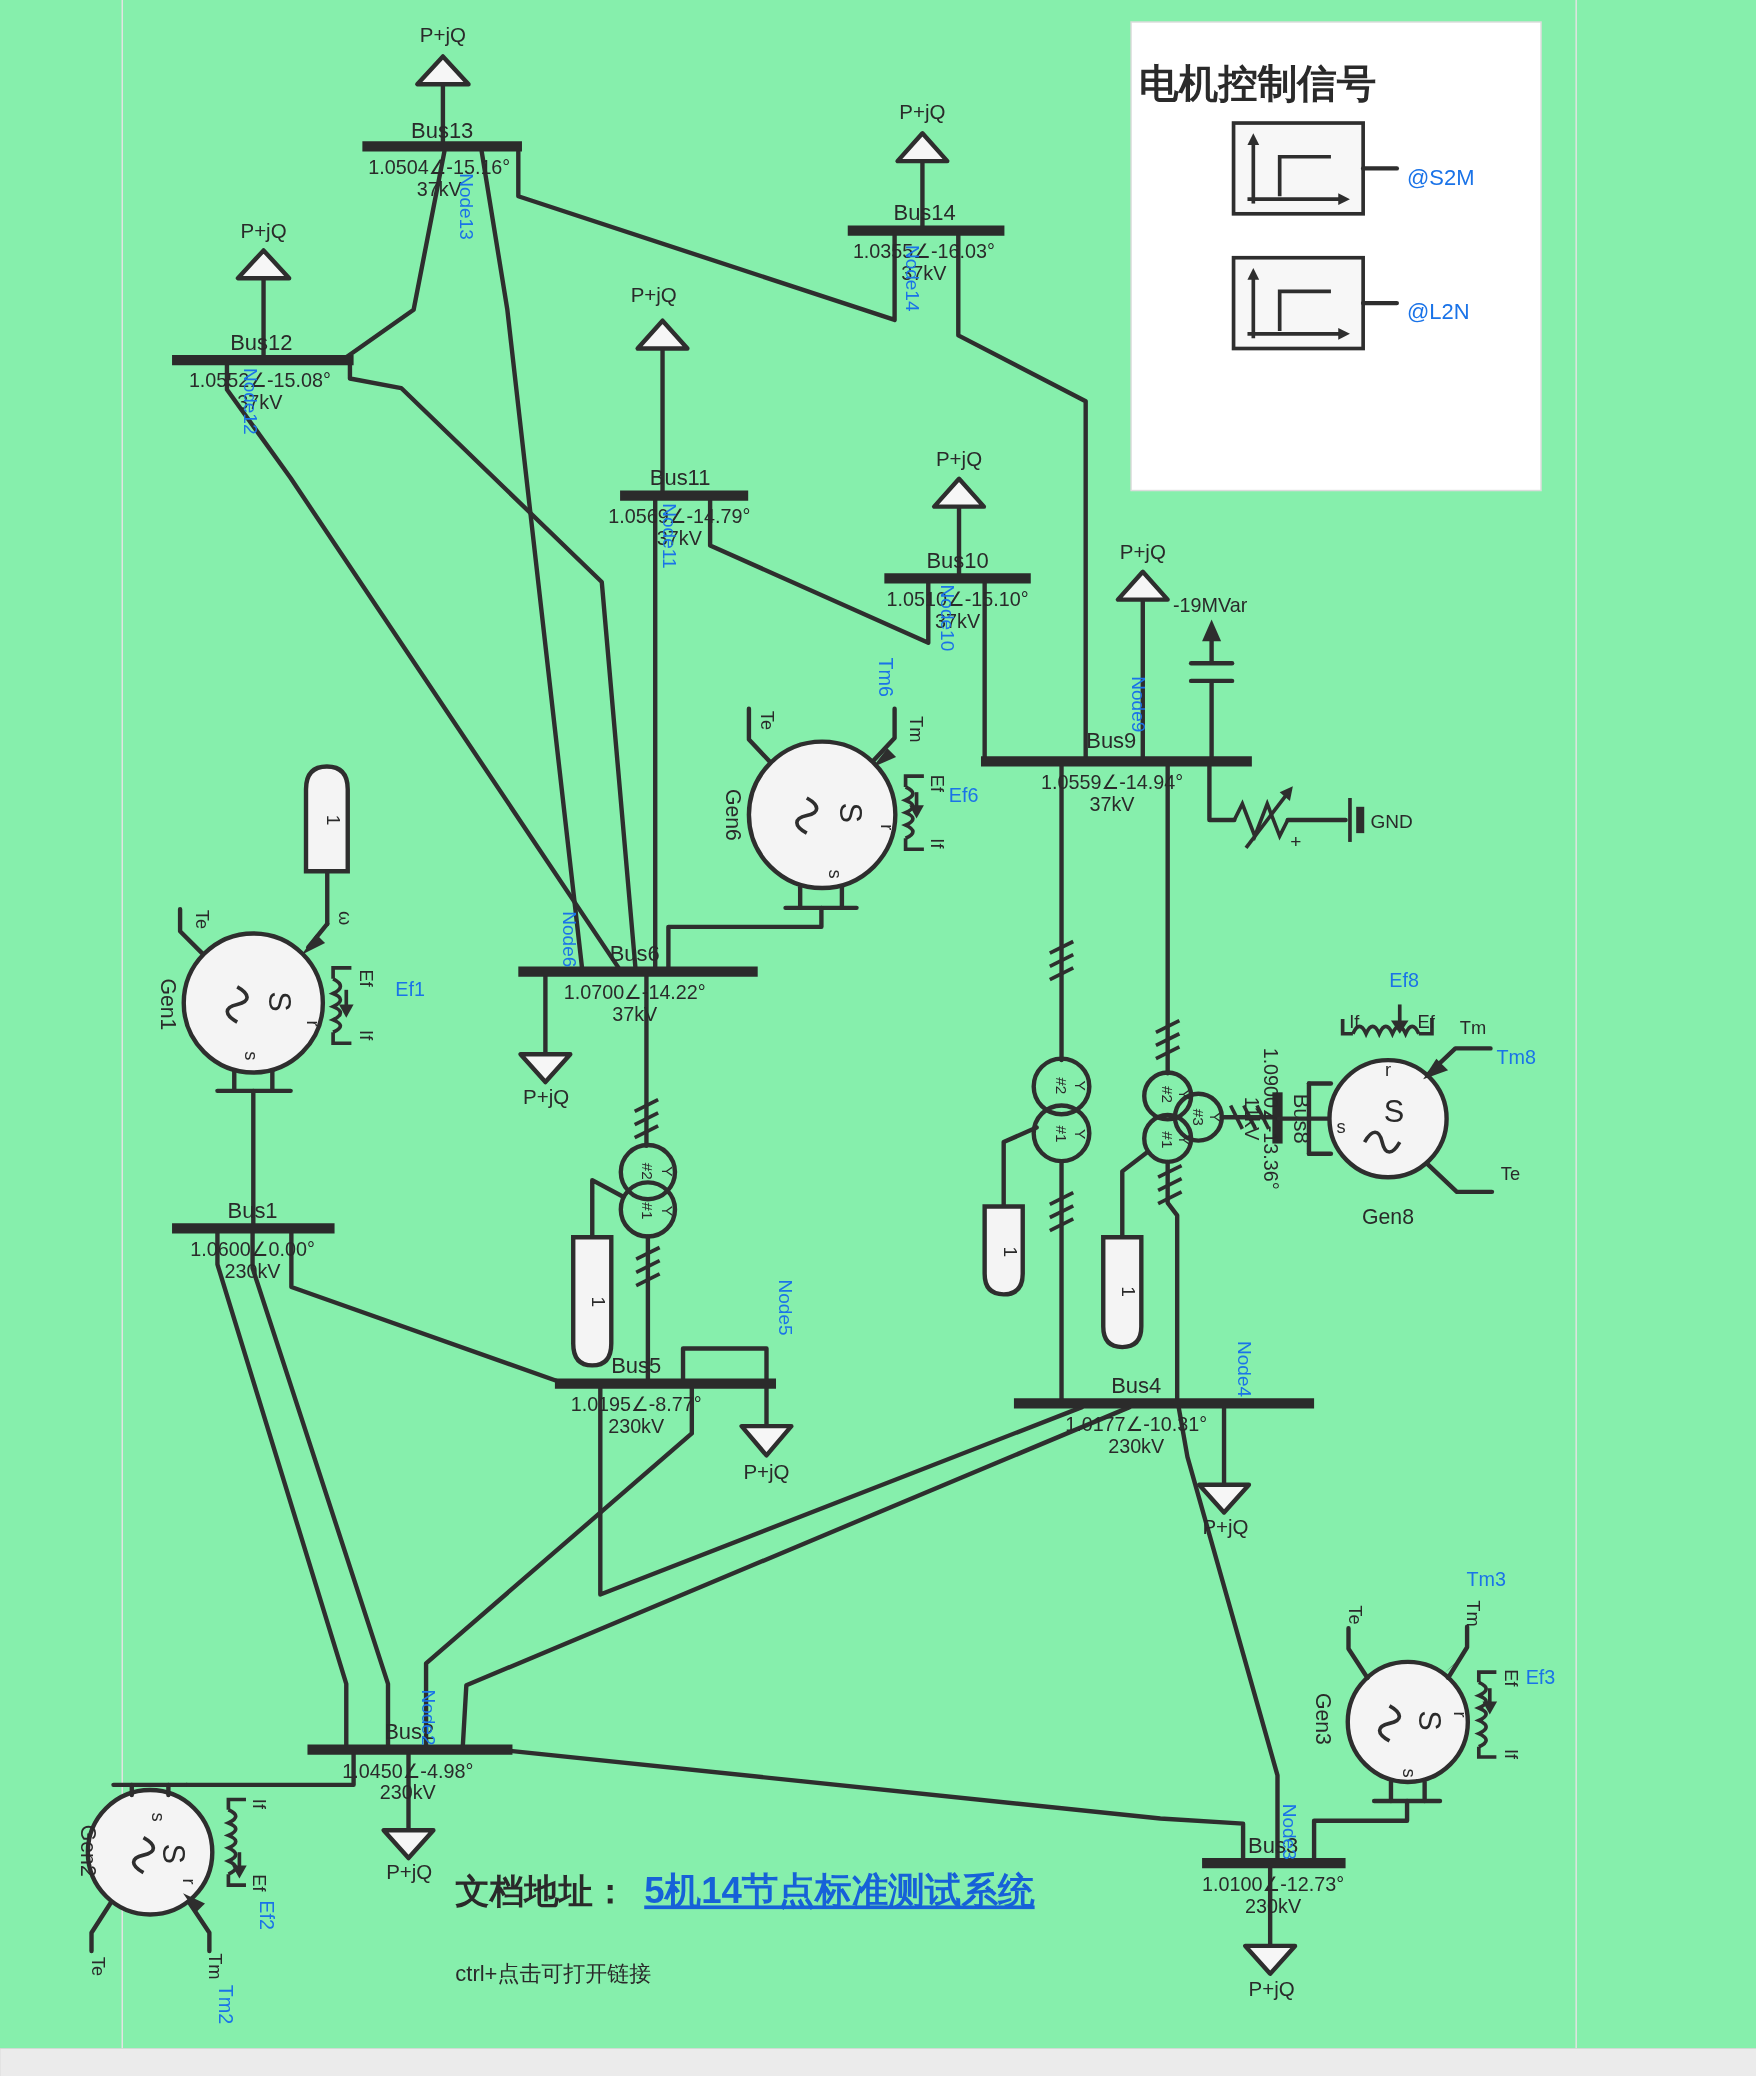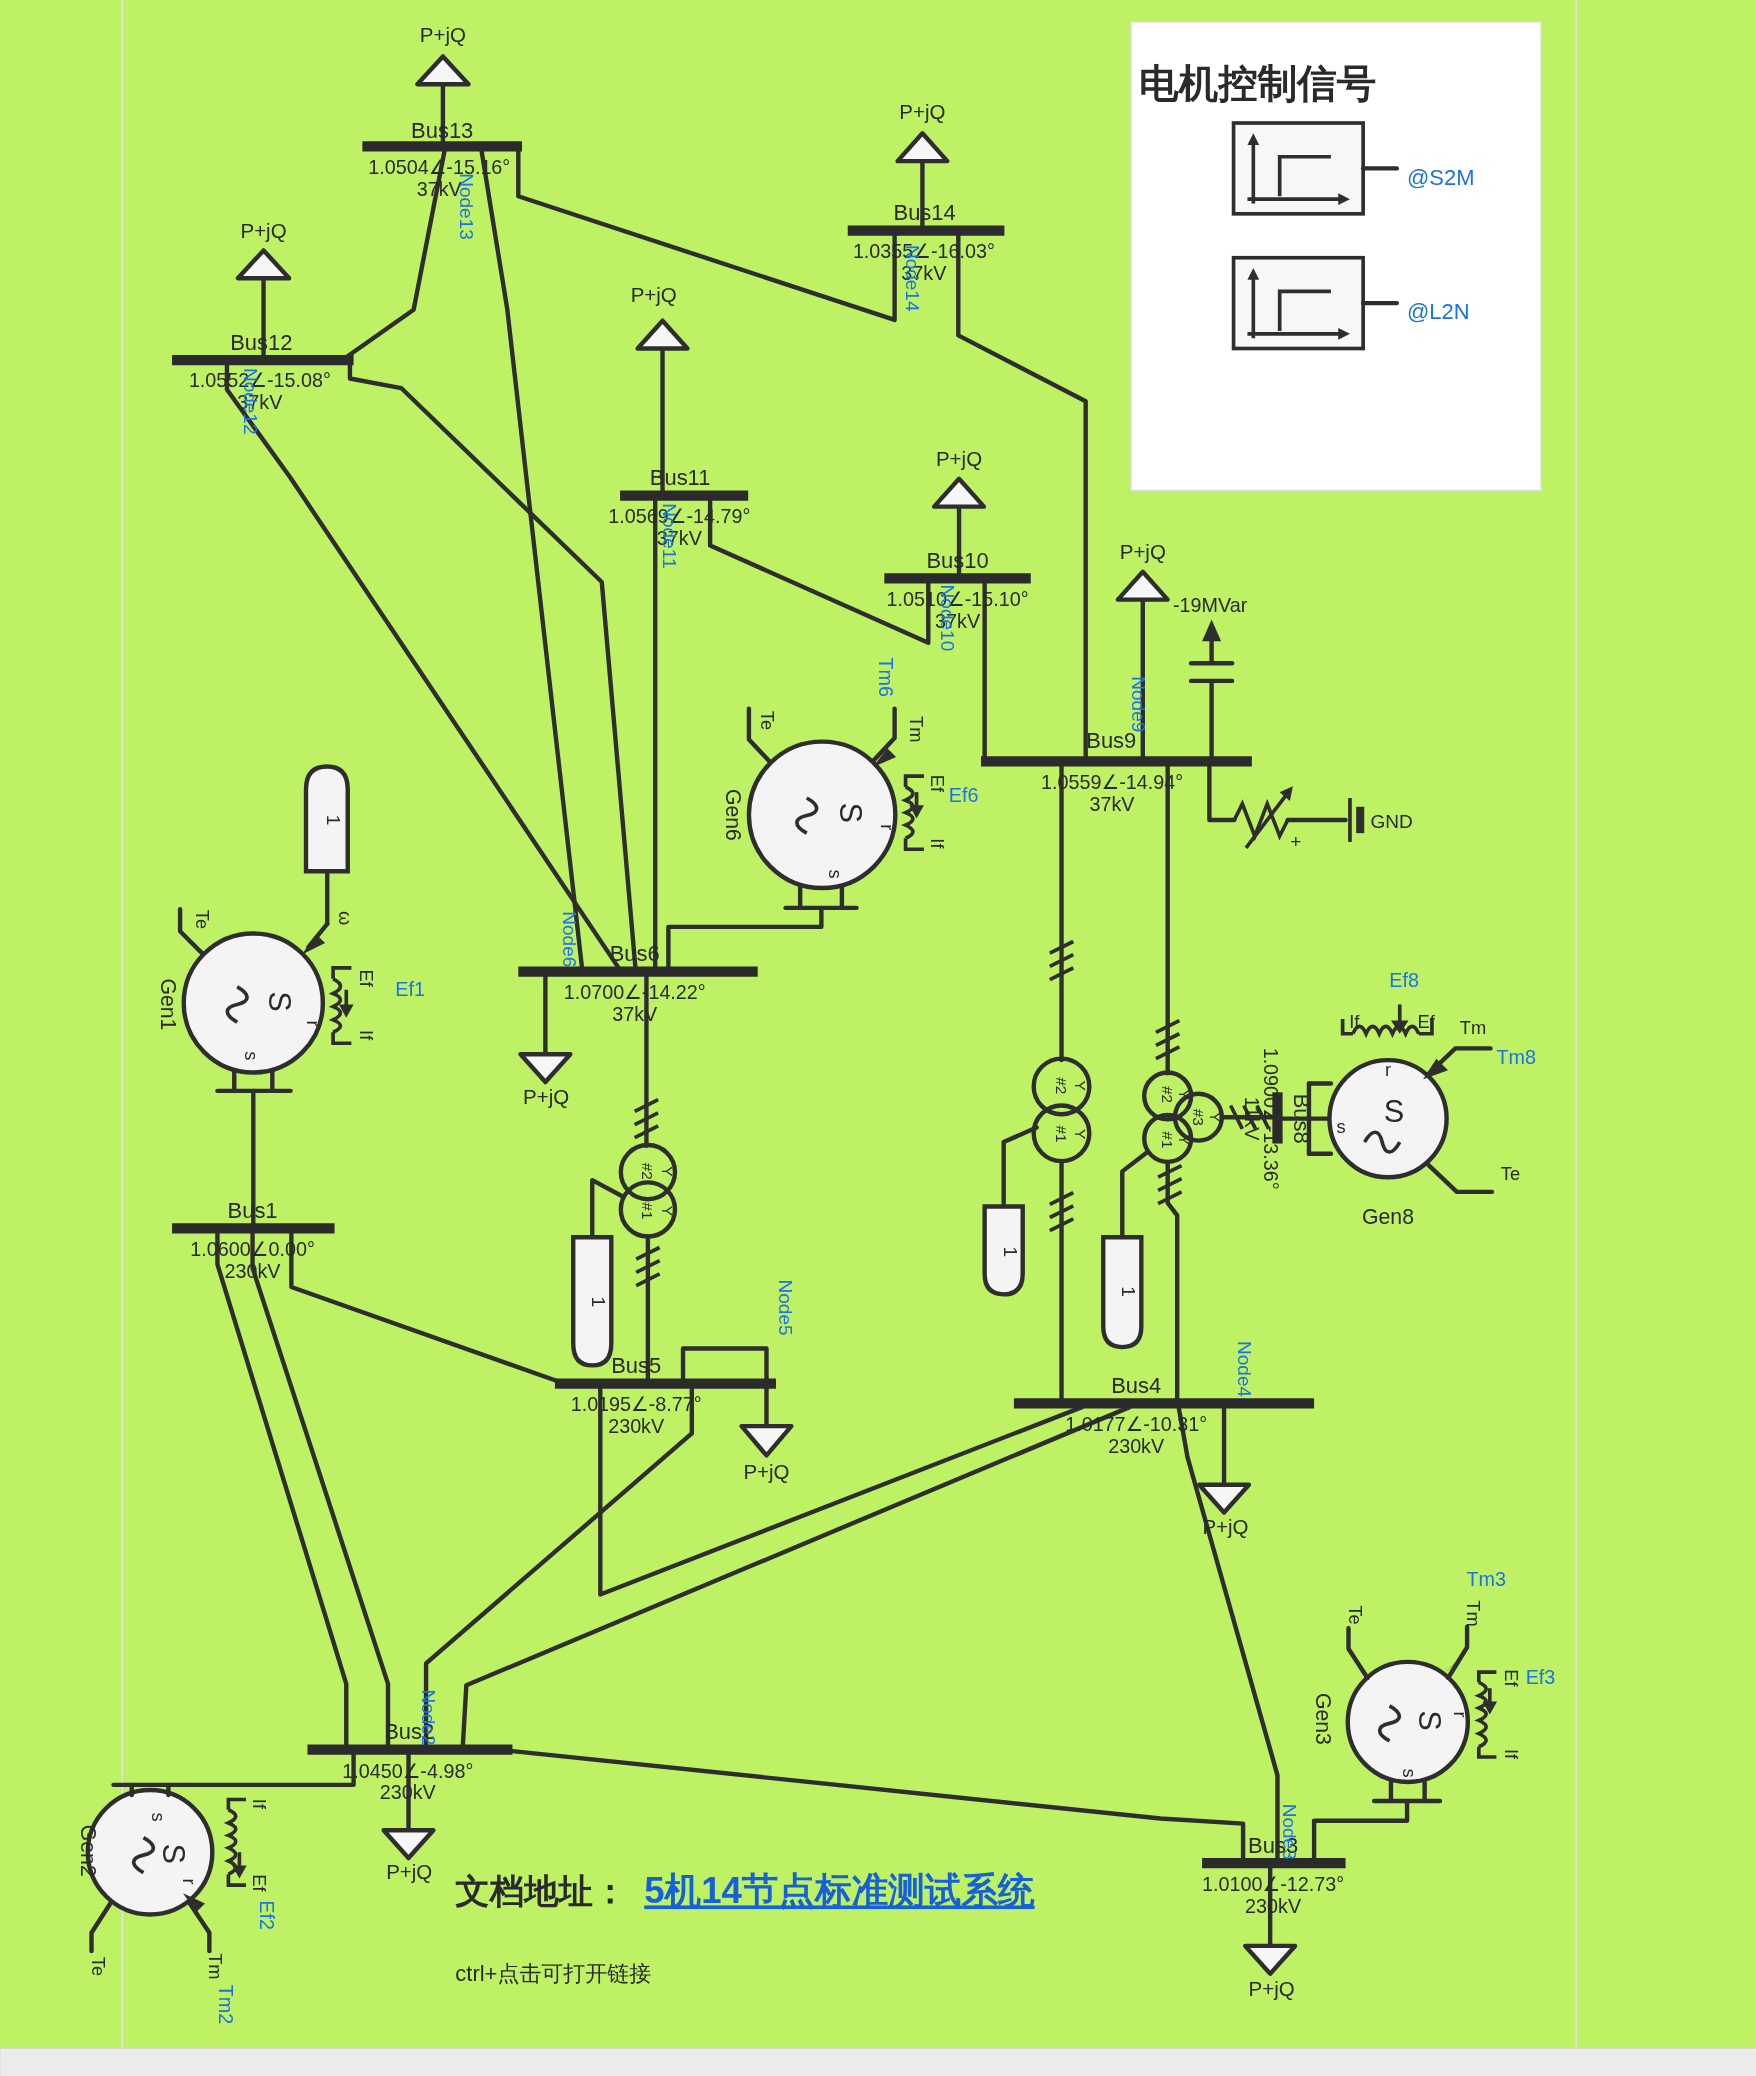--- a/index.html
+++ b/index.html
@@ -1,16 +1,16 @@
 <!DOCTYPE html>
 <html style="--blue: #1a73e8; --link: #1661d8;font-size:11.7px"><head>
 <meta charset="utf-8">
 <style>
   html,body{margin:0;padding:0;background:#ffffff;}
-  .page{position:relative;width:1757px;height:2077px;background:#bef264;overflow:hidden;}
+  .page{position:relative;width:1757px;height:2077px;background:#86efac;overflow:hidden;}
   svg text{font-family:"Liberation Sans","DejaVu Sans",sans-serif;fill:#2a2a2a;text-anchor:middle;}
   .wire{stroke:#2e2e2e;stroke-width:6;fill:none;stroke-linejoin:round;stroke-linecap:round;}
   .thin{stroke:#2e2e2e;stroke-width:5;fill:none;}
   .busbar{stroke:#2b2b2b;stroke-width:14;}
   .sym{fill:#f4f4f4;stroke:#2e2e2e;stroke-width:6;}
   .tri{fill:#f6f6f6;stroke:#2e2e2e;stroke-width:6;stroke-linejoin:round;}
   .xf{fill:none;stroke:#2e2e2e;stroke-width:6;}
   .ah{fill:#2e2e2e;stroke:none;}
   .hash line{stroke:#2e2e2e;stroke-width:5;}
   .busname{font-size:30px;}

